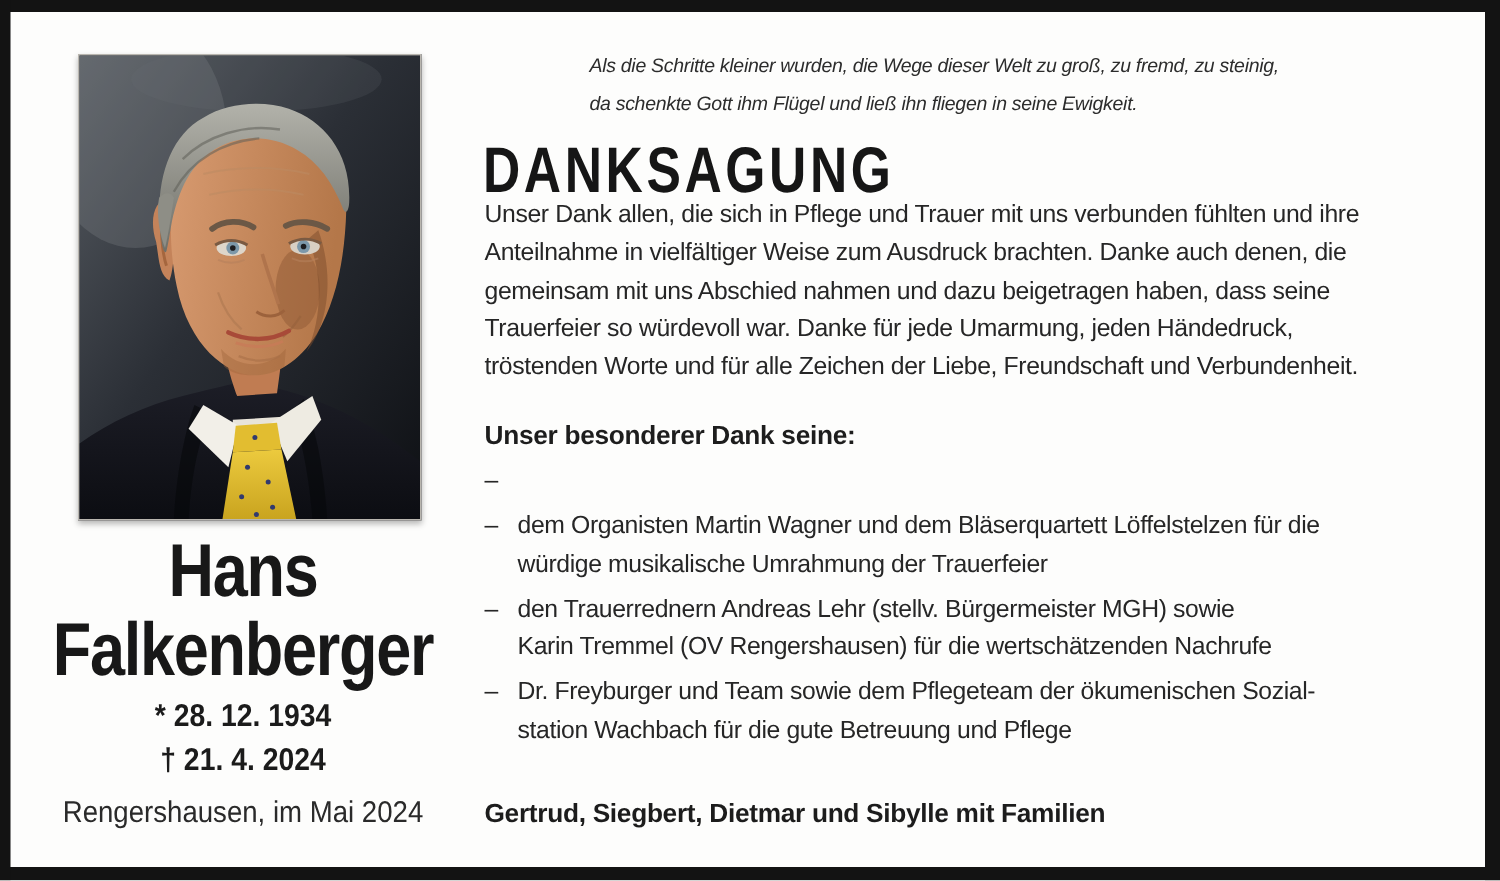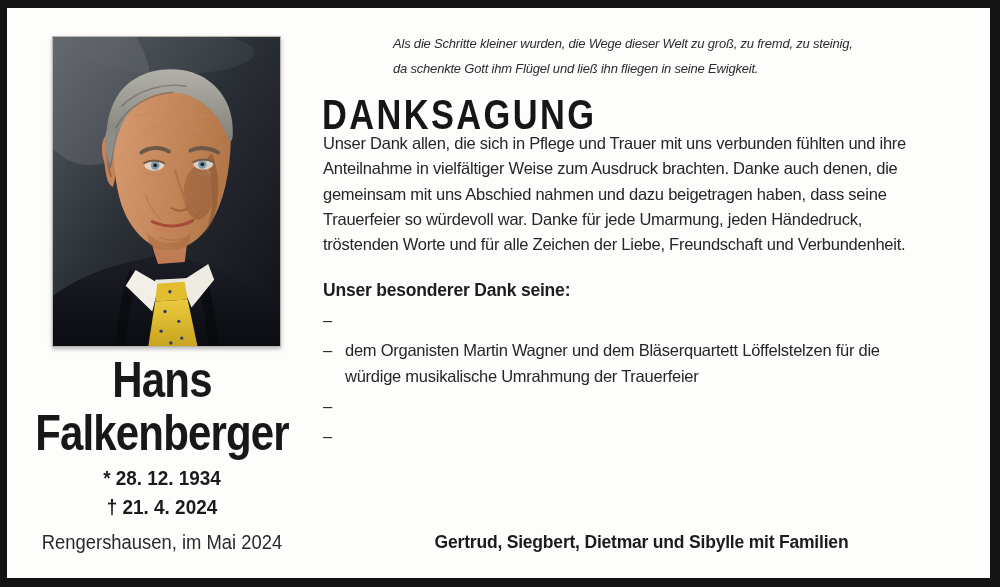--- a/index.html
+++ b/index.html
@@ -56,21 +56,21 @@
     color:#1d1d1d;letter-spacing:-.2px;
   }
   .bullets{position:absolute;left:323px;top:308px;width:650px;}
   .bullet-row{
     display:flex;margin-bottom:5px;font-size:16.5px;line-height:25.3px;
     letter-spacing:-.25px;color:#262626;
   }
   .dash{width:22px;flex:0 0 22px;}
   .bullet-text{white-space:nowrap;}
   .signature{
-    position:absolute;left:323px;top:532px;width:637px;text-align:center;
+    position:absolute;left:323px;top:532px;width:637px;text-align:left;
     font-weight:bold;font-size:17.5px;color:#1c1c1c;letter-spacing:-.2px;
   }
 </style>
 </head>
 <body>
 
 <div class="sheet" style="--background: #2b2f36; --suit: #15161d; --shirt: #f2efe8; --tie: #e2bd30; --tie_pattern: #323a6e; --skin: #cf9268; --hair: #9a9a92; --eyes: #7c98aa;">
 
   <div class="frame-bar fr-top"></div>
   <div class="frame-bar fr-bottom"></div>
@@ -184,20 +184,22 @@
   <div class="bullets">
       <div class="bullet-row">
         <span class="dash">–</span>
       </div>
       <div class="bullet-row">
         <span class="dash">–</span>
         <span class="bullet-text">dem Organisten Martin Wagner und dem Bläserquartett Löffelstelzen für die<br>würdige musikalische Umrahmung der Trauerfeier</span>
       </div>
       <div class="bullet-row">
         <span class="dash">–</span>
-      </div>
-      <div class="bullet-row">
-        <span class="dash">–</span>
+        <span class="bullet-text">den Trauerrednern Andreas Lehr (stellv. Bürgermeister MGH) sowie<br>Karin Tremmel (OV Rengershausen) für die wertschätzenden Nachrufe</span>
+      </div>
+      <div class="bullet-row">
+        <span class="dash">–</span>
+        <span class="bullet-text">Dr. Freyburger und Team sowie dem Pflegeteam der ökumenischen Sozial-<br>station Wachbach für die gute Betreuung und Pflege</span>
       </div>
     </div>
   <div class="signature">Gertrud, Siegbert, Dietmar und Sibylle mit Familien</div>
 
 </div>
 
 </body></html>

